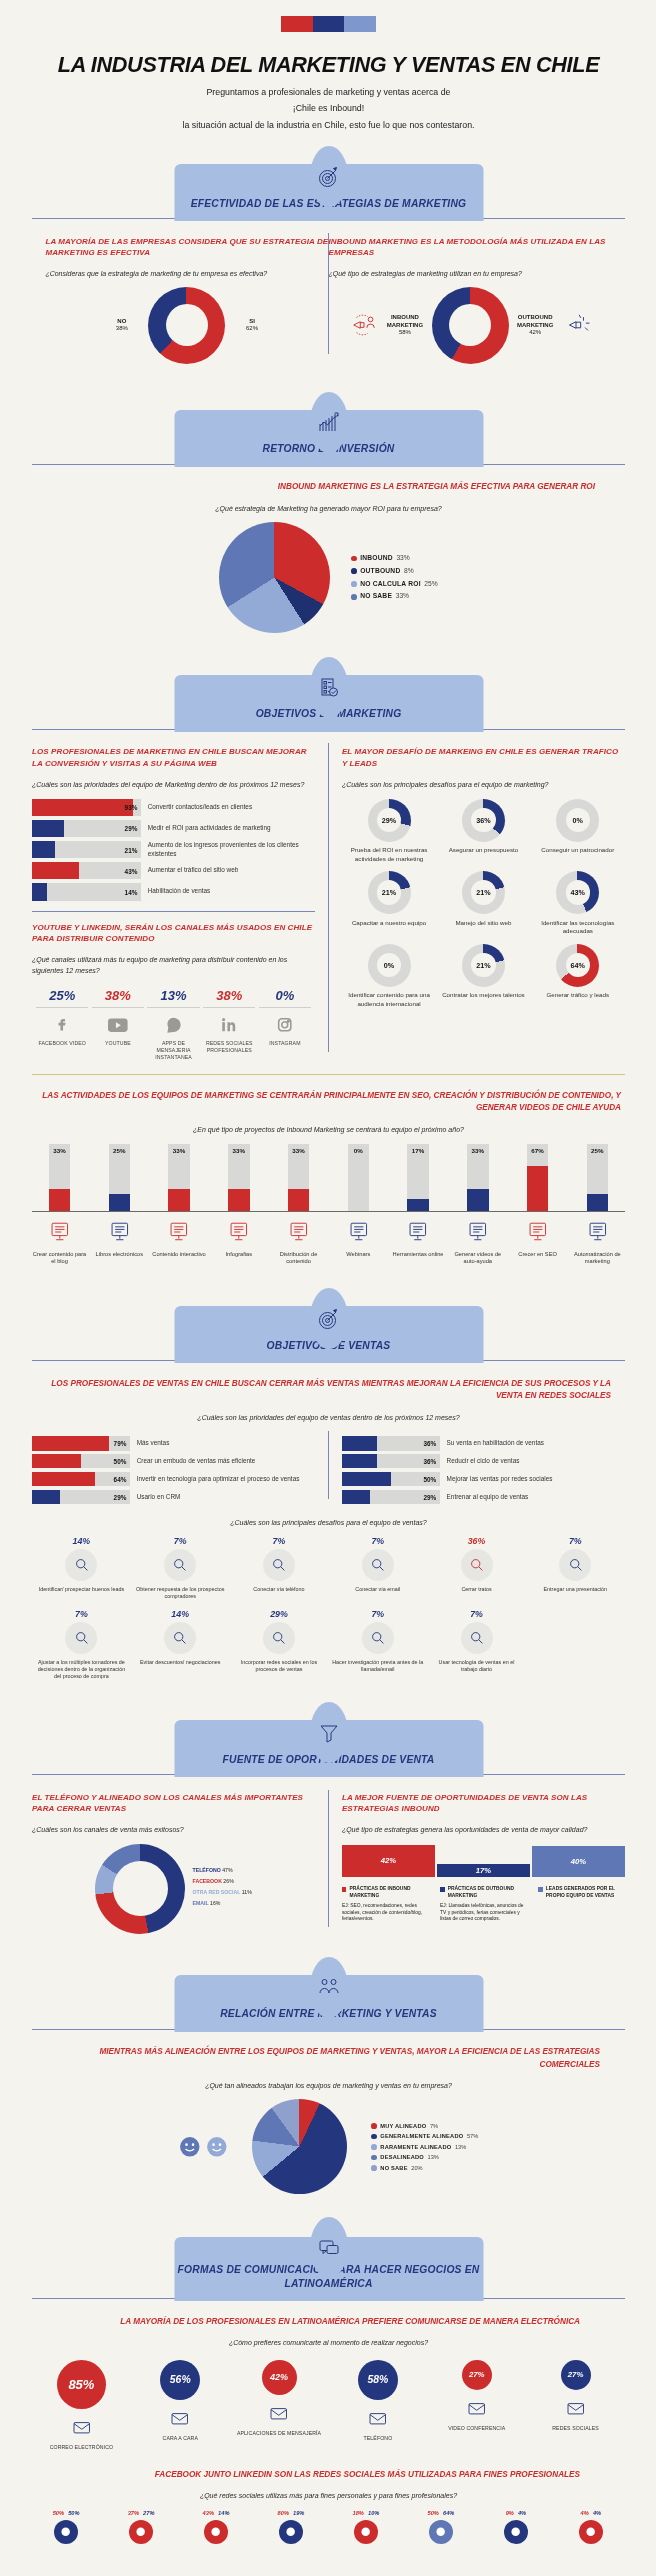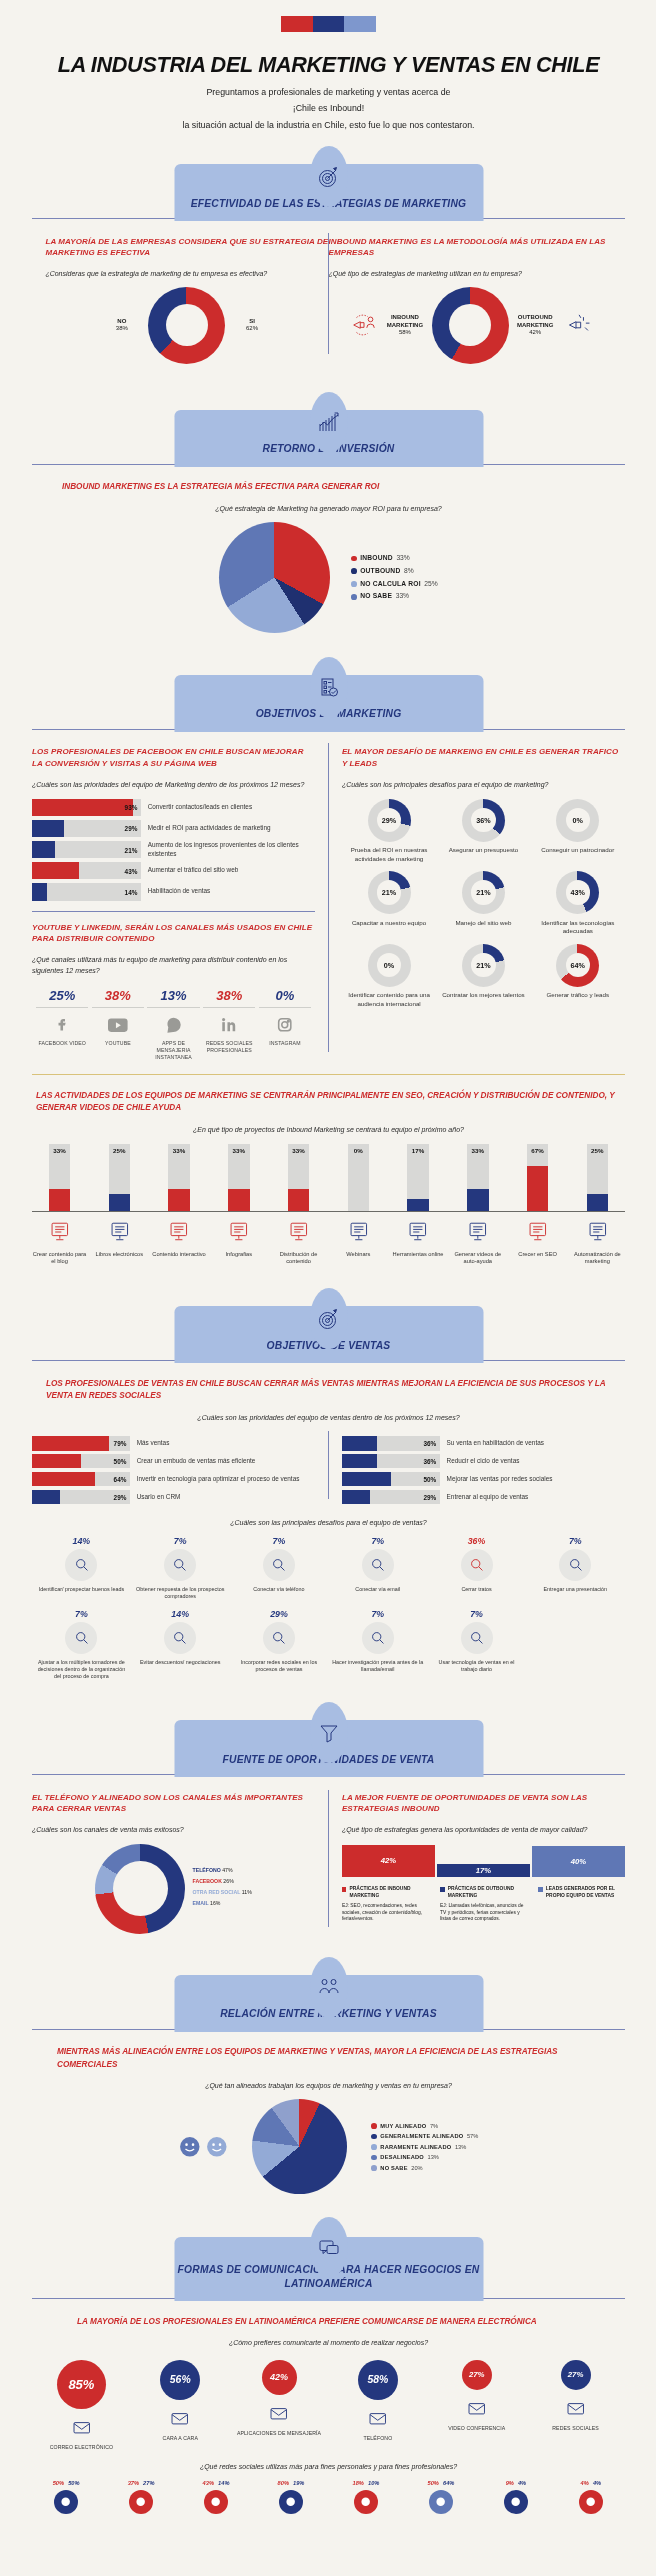--- a/index.html
+++ b/index.html
@@ -21,21 +21,21 @@
     background:#a8bde2;display:flex;align-items:center;justify-content:center}
   .banner .bubble svg{width:24px;height:24px}
   
   .cols{display:flex;padding:13.4px 32px 0;position:relative}
   .cols:before{content:"";position:absolute;left:328px;top:10.3px;bottom:9.3px;width:0.5px;background:#7b85b8}
   .col{width:50%;padding:0 13.4px}
   .col.l{padding-left:0}.col.r{padding-right:0}
   .redhead{color:#cc2c2c;font-weight:bold;font-style:italic;font-size:8px;line-height:1.45;letter-spacing:0.1px}
   .q{font-size:7px;font-style:italic;color:#2a2a2a;line-height:1.5;margin-top:10.3px}
   .fullq{text-align:center;font-size:7px;font-style:italic;color:#2a2a2a;margin-top:11.3px}
-  .centerhead{text-align:left;color:#cc2c2c;font-weight:bold;font-style:italic;font-size:8.2px;line-height:1.5;padding:0 62px;margin-top:13.4px}
+  .centerhead{text-align:right;color:#cc2c2c;font-weight:bold;font-style:italic;font-size:8.2px;line-height:1.5;padding:0 62px;margin-top:13.4px}
   
   .donutwrap{display:flex;align-items:center;justify-content:center;margin-top:7.2px;gap:4.1px}
   .donut{width:77px;height:77px;border-radius:50%;position:relative;flex:none}
   .donut:after{content:"";position:absolute;inset:17.5px;background:#f5f3ee;border-radius:50%}
   .dlabel{font-size:6px;font-weight:bold;text-align:center;line-height:1.25;width:45px}
   .dlabel b{display:block;font-size:6px}
   .dlabel em{font-style:normal;font-weight:normal;font-size:6px}
   .micon{width:28px;height:28px}
   
   .piewrap{display:flex;justify-content:center;align-items:center;gap:20.6px;margin-top:10.3px}
@@ -249,21 +249,21 @@
         <rect x="14" y="29" width="5" height="5"></rect>
           <path d="M22 31 h7"></path>
         <circle cx="33" cy="32" r="8" fill="#a8bde2"></circle>
           <path d="M29 32 l3 3 l6 -6"></path>
       </svg>
     </div>
   </div>
 
   <div class="cols">
     <div class="col l">
-      <div class="redhead">LOS PROFESIONALES DE FACEBOOK EN CHILE BUSCAN MEJORAR LA CONVERSIÓN Y VISITAS A SU PÁGINA WEB</div>
+      <div class="redhead">LOS PROFESIONALES DE MARKETING EN CHILE BUSCAN MEJORAR LA CONVERSIÓN Y VISITAS A SU PÁGINA WEB</div>
       <div class="q">¿Cuáles son las prioridades del equipo de Marketing dentro de los próximos 12 meses?</div>
       <div class="hbars" id="hb1">
           <div class="hrow">
             <div class="track">
       <div class="fill" style="width:93%;background:#cc2c2c"></div>
       <span class="pct">93%</span>
             </div>
       <div class="hlabel">Convertir contactos/leads en clientes</div>
           </div>
           <div class="hrow">
@@ -975,20 +975,21 @@
    <div class="ic">
      <svg width="17.5" height="15.5" viewBox="0 0 34 30" fill="none" stroke="#24377e" stroke-width="1.8">
        <rect x="2" y="5" width="30" height="20" rx="2"></rect>
             <path d="M2 7 l15 11 l15 -11"></path>
           </svg>
         </div>
    <p>REDES SOCIALES</p>
       </div>
     </div>
 
+  <div class="centerhead" style="padding:0 77px;margin-top:17.5px">FACEBOOK JUNTO LINKEDIN SON LAS REDES SOCIALES MÁS UTILIZADAS PARA FINES PROFESIONALES</div>
   <div class="fullq">¿Qué redes sociales utilizas más para fines personales y para fines profesionales?</div>
   <div class="sbrow" id="sn1">
       <div class="sbcell">
         <div class="sbvals">
       <span style="color:#cc2c2c">50%</span>
       <span style="color:#24377e">50%</span>
         </div>
     <div class="sbico" style="background:#24377e">
       <svg width="11.3" height="11.3" viewBox="0 0 24 24" fill="#fff">
             <circle cx="12" cy="12" r="9"></circle>

